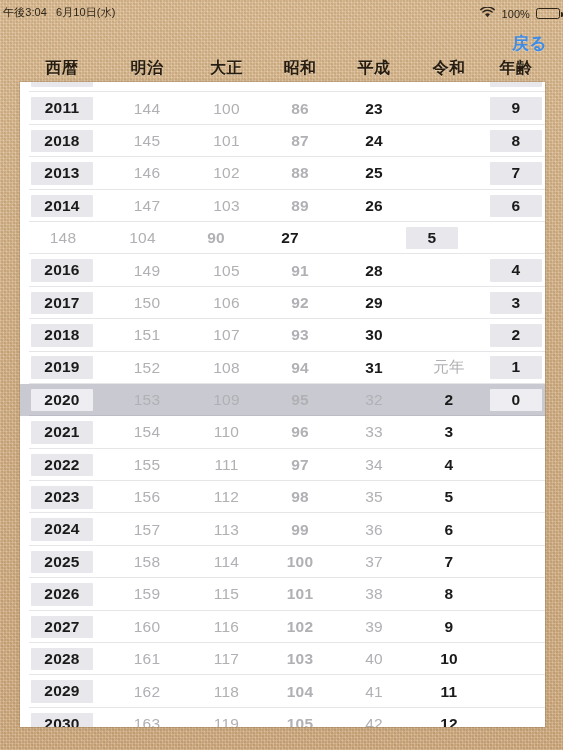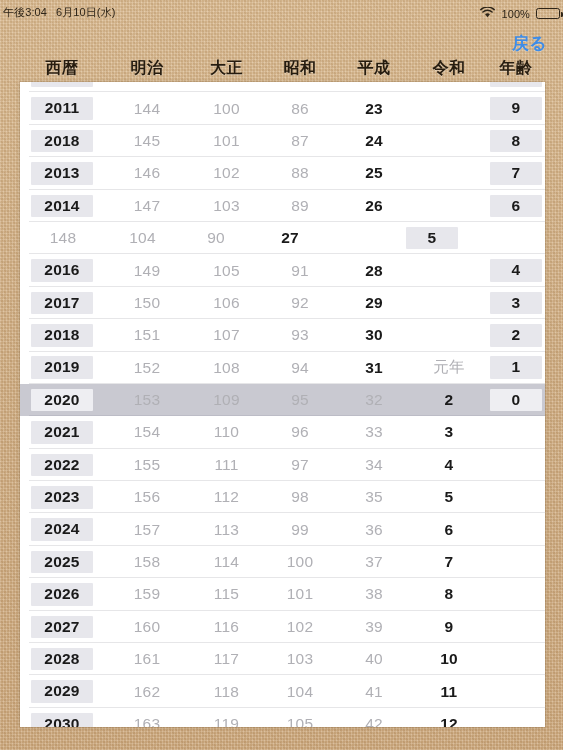--- a/index.html
+++ b/index.html
@@ -120,21 +120,21 @@
     color: #261c0f;
     text-align: center;
     text-shadow: 0 1px 0 rgba(255,255,255,0.3);
     letter-spacing: 0.5px;
   }
 
   
   .col-seireki { width: 84px; }
   .col-meiji   { width: 86px; }
   .col-taisho  { width: 73px; }
-  .col-showa   { width: 74px; }
+  .col-showa   { width: 74px; font-weight: bold; }
   .col-heisei  { width: 74px; }
   .col-reiwa   { width: 76px; }
   .col-nenrei  { width: 58px; }
 
   
   #table-sheet {
     position: absolute;
     top: 82px;
     left: 20px;
     width: 525px;

